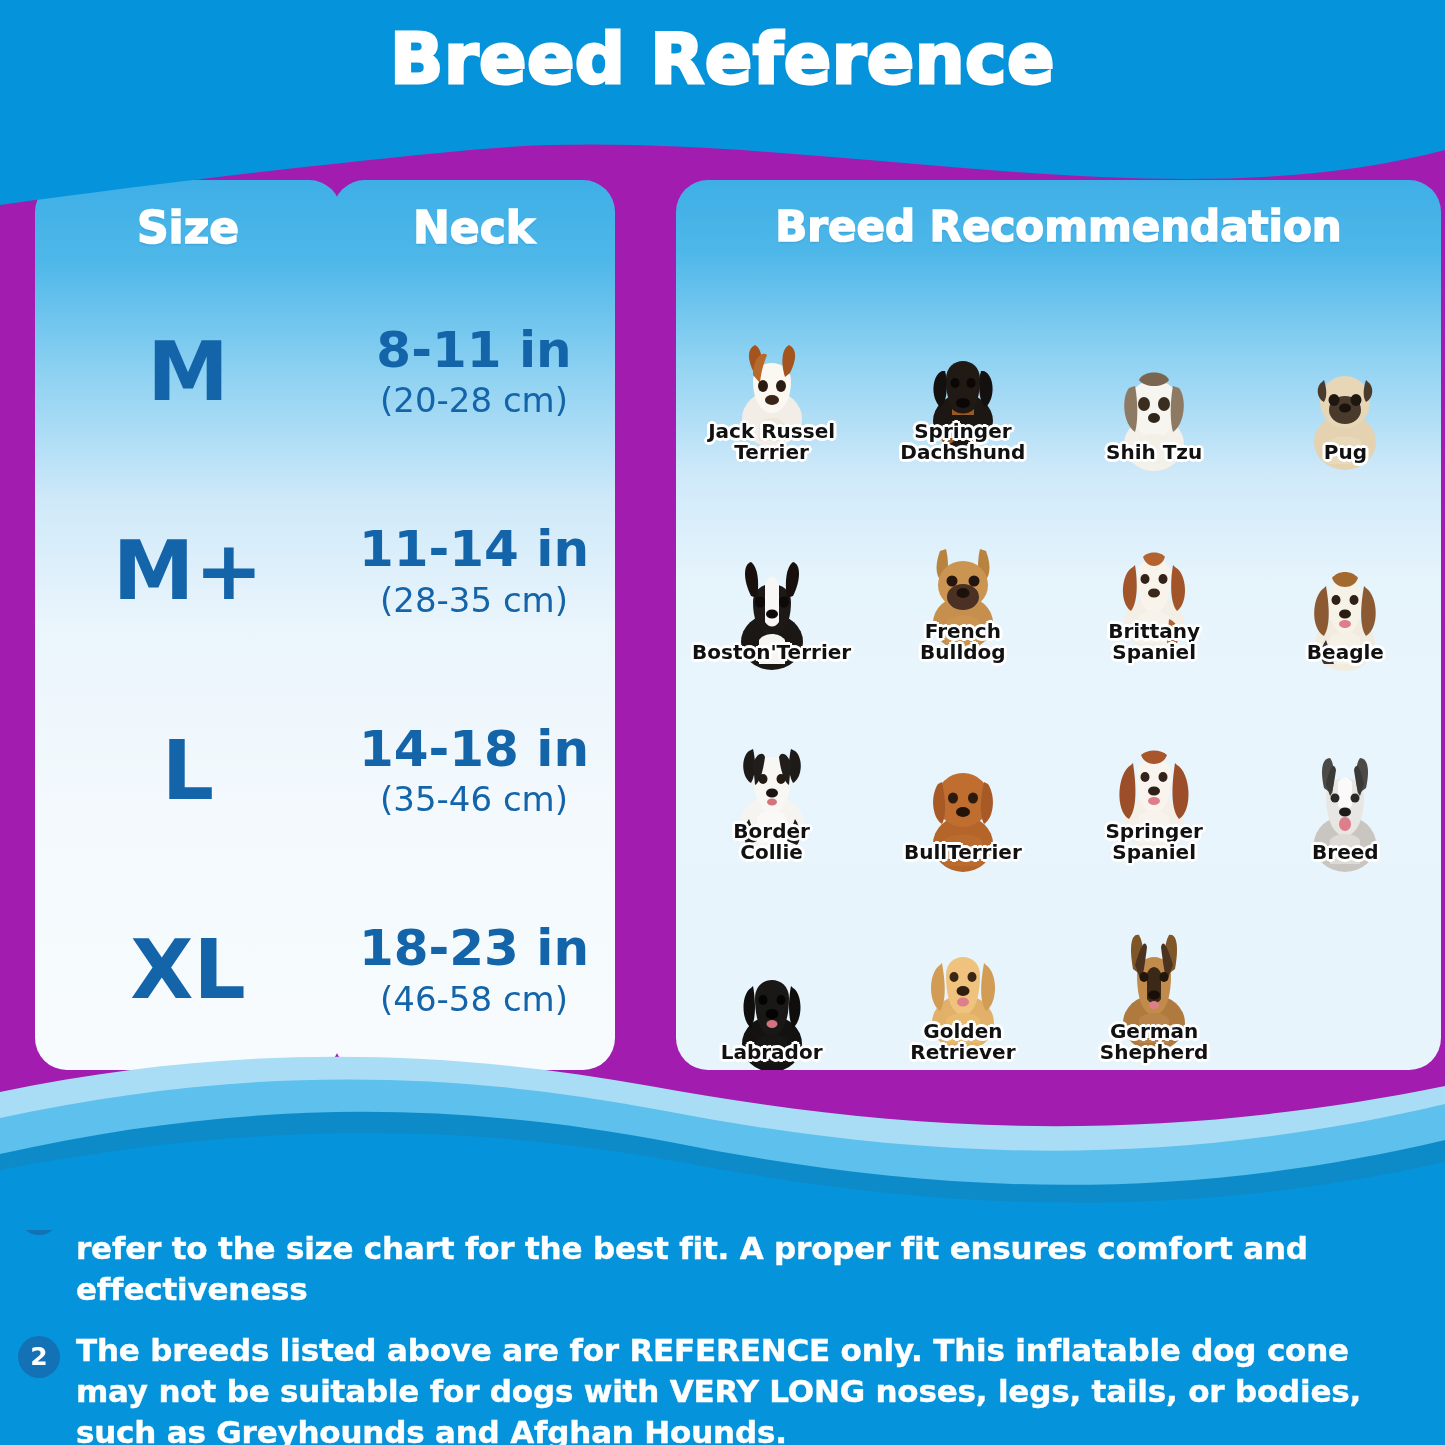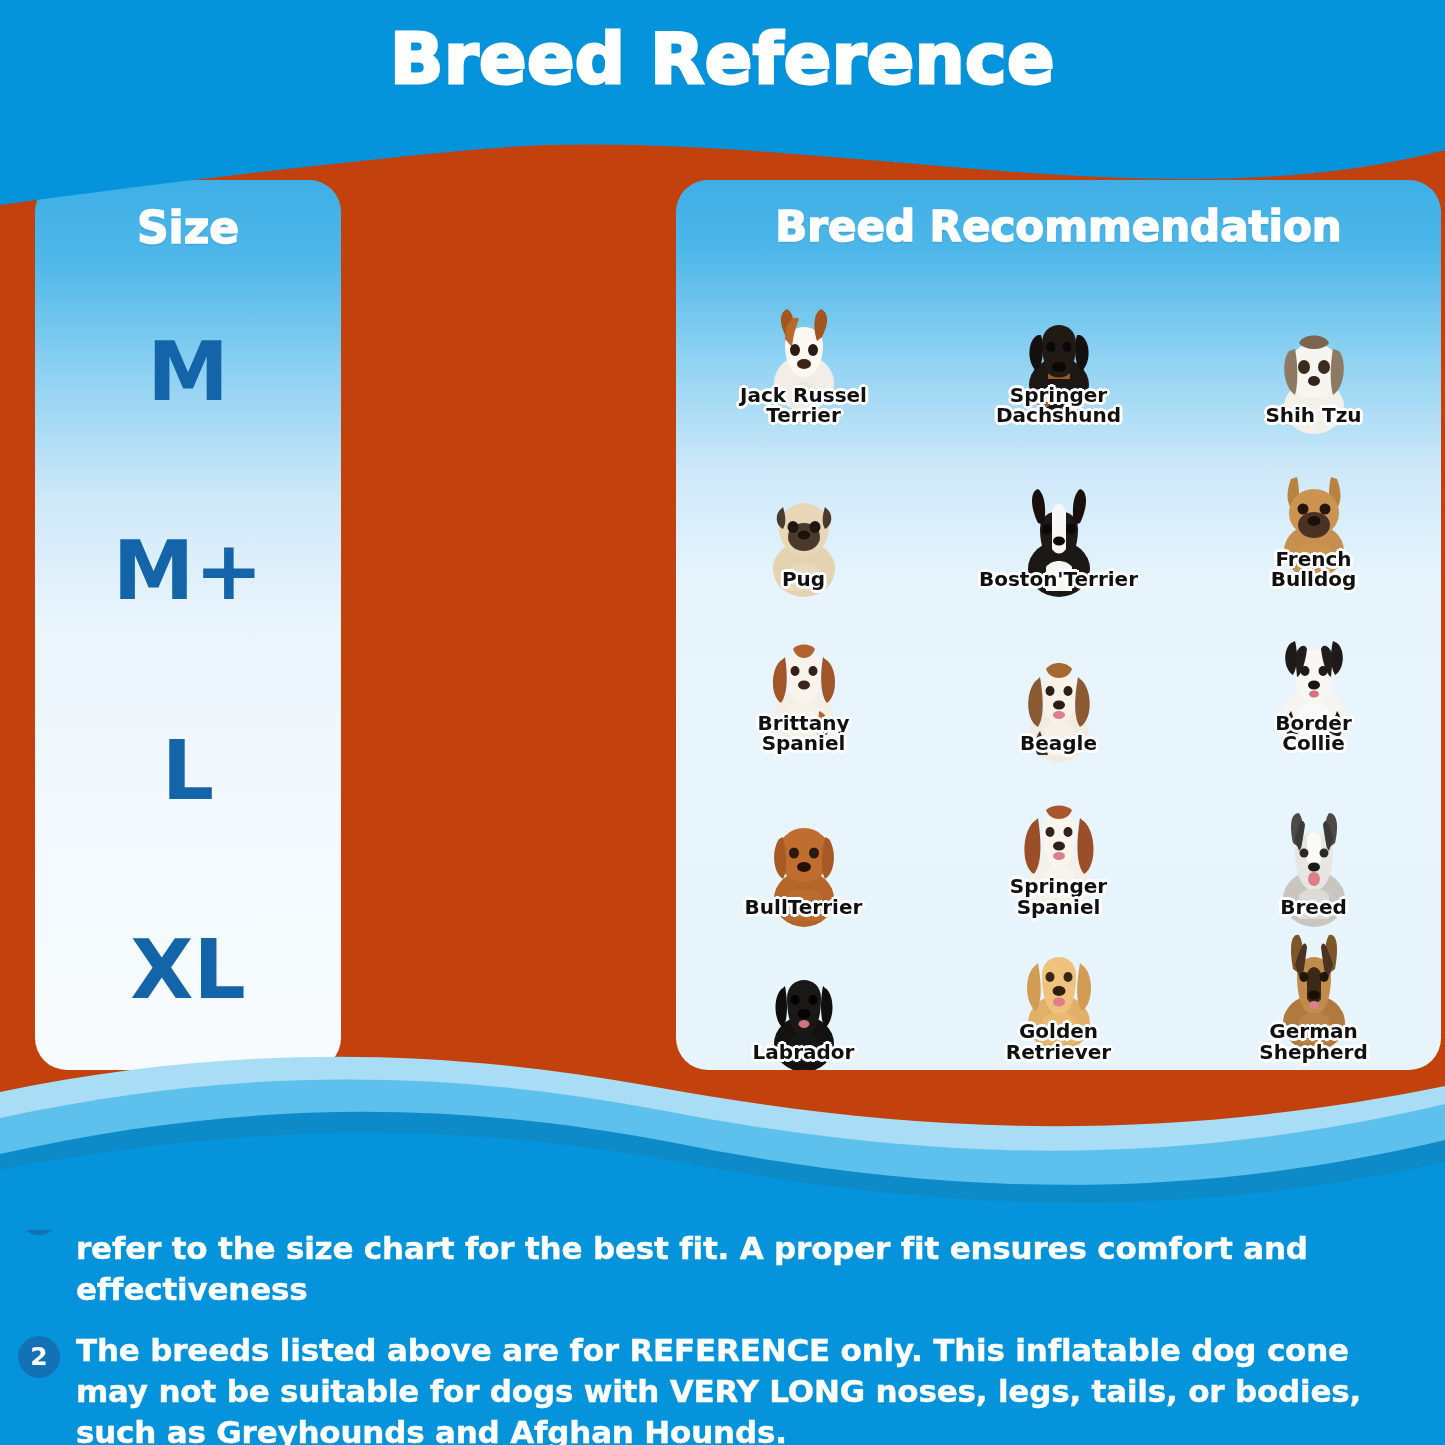--- a/index.html
+++ b/index.html
@@ -8,21 +8,21 @@
     font-family:"Liberation Sans", sans-serif;
     background:#ffffff;
     overflow:hidden;
     position:relative;
   }
 
   
   #canvas {
     position:relative;
     width:1445px; height:1445px;
-    background:#c2410c;
+    background:#a21caf;
     overflow:hidden;
     padding-left:34px;
   }
 
   
   .header-band {
     position:absolute; left:0; top:0;
     width:1445px; height:210px;
     z-index:5;
     overflow:hidden;
@@ -135,21 +135,21 @@
     margin-top:4px;
     white-space:nowrap;
   }
 
   
   .breed-grid {
     position:absolute;
     left:0; top:88px;
     width:765px; height:800px;
     display:grid;
-    grid-template-columns:repeat(3, 1fr);
+    grid-template-columns:repeat(4, 1fr);
     grid-template-rows:repeat(4, 1fr);
   }
   .breed-cell {
     position:relative;
     display:flex;
     flex-direction:column;
     align-items:center;
     justify-content:flex-end;
     padding-bottom:6px;
   }
@@ -260,20 +260,41 @@
         </div>
         <div class="col-row">
           <div class="size-letter">L</div>
         </div>
         <div class="col-row">
           <div class="size-letter">XL</div>
         </div>
       </div>
     </div>
 
+    <div class="card card-neck">
+      <div class="card-head">Neck</div>
+      <div class="col-rows">
+        <div class="col-row">
+          <div class="neck-in">8-11 in</div>
+          <div class="neck-cm">(20-28 cm)</div>
+        </div>
+        <div class="col-row">
+          <div class="neck-in">11-14 in</div>
+          <div class="neck-cm">(28-35 cm)</div>
+        </div>
+        <div class="col-row">
+          <div class="neck-in">14-18 in</div>
+          <div class="neck-cm">(35-46 cm)</div>
+        </div>
+        <div class="col-row">
+          <div class="neck-in">18-23 in</div>
+          <div class="neck-cm">(46-58 cm)</div>
+        </div>
+      </div>
+    </div>
 
     <div class="card card-breed">
       <div class="card-head wide">Breed Recommendation</div>
       <div class="breed-grid">
 
         <div class="breed-cell">
           <div class="dog-art">
             <svg viewBox="0 0 118 128">
                 <g>
               <ellipse cx="59" cy="96" rx="30" ry="28" fill="#F2EDE6"></ellipse>

